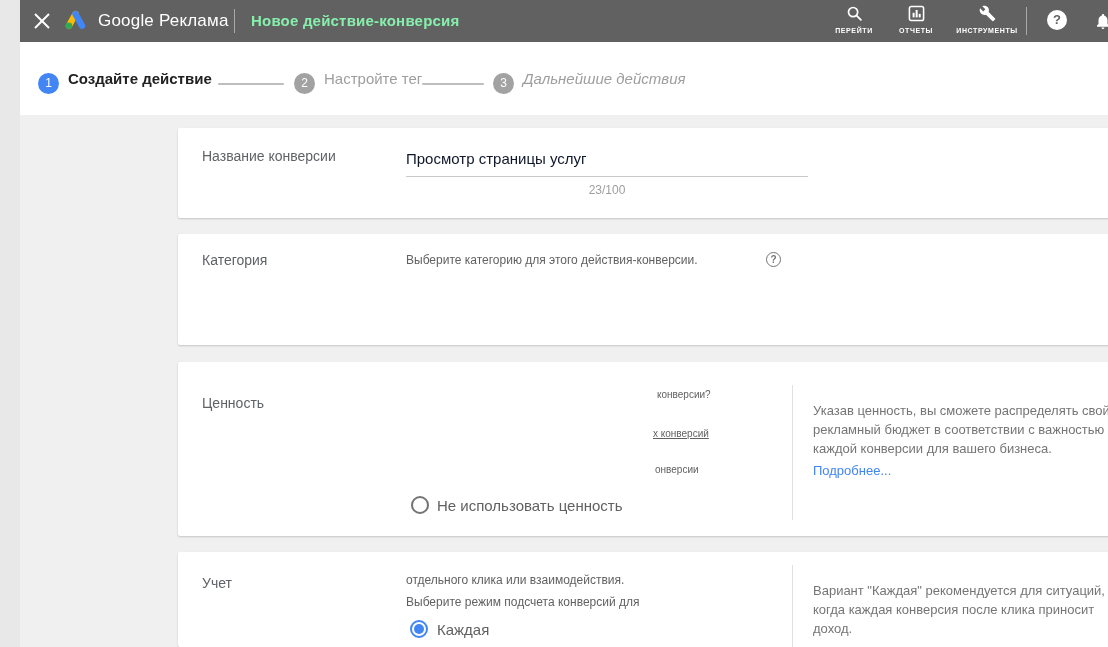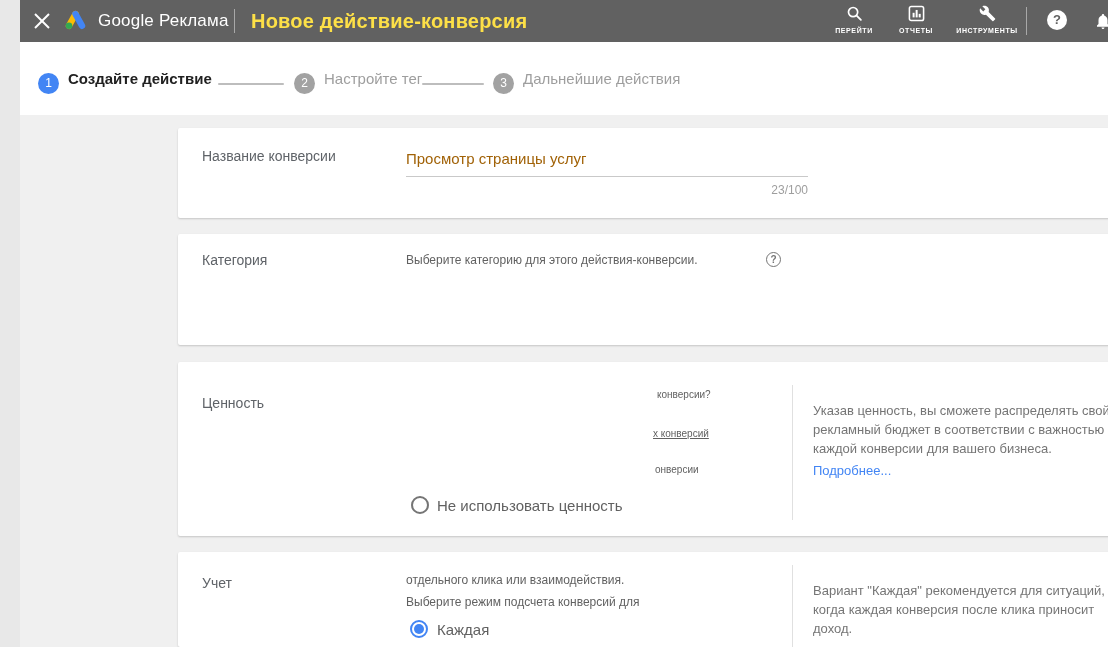--- a/index.html
+++ b/index.html
@@ -10,21 +10,21 @@
     font-family:"Liberation Sans","DejaVu Sans",sans-serif;
     margin-left:20px;
     -webkit-font-smoothing:antialiased;
   }
   
   .topbar { position:absolute; left:0; top:0; width:1108px; height:42px; background:#616161; }
   .close-x { position:absolute; left:14px; top:13px; width:16px; height:16px; cursor:pointer; }
   .ads-logo { position:absolute; left:42px; top:9px; }
   .brand { position:absolute; left:78px; top:0; height:42px; line-height:42px; color:#fff; font-size:17px; letter-spacing:.2px; }
   .topbar-divider { position:absolute; top:9px; width:1px; height:24px; background:rgba(255,255,255,.45); }
-  .page-title { position:absolute; left:231px; top:0; height:47px; line-height:42px; color:#fde047; font-size:20px; font-weight:bold; letter-spacing:.2px; }
+  .page-title { position:absolute; left:231px; top:0; height:47px; line-height:42px; color:#86efac; font-size:15px; font-weight:bold; letter-spacing:.2px; }
   .nav-item { position:absolute; top:0; height:42px; text-align:center; color:#fff; cursor:pointer; }
   .nav-item svg { margin-top:5px; }
   .nav-label { display:block; font-size:7px; font-weight:bold; letter-spacing:.6px; margin-top:1px; }
   .help-circle { position:absolute; left:1027px; top:10px; width:20px; height:20px; border-radius:50%; background:#fff;
     color:#616161; font-size:13px; font-weight:bold; text-align:center; line-height:20px; cursor:pointer; }
   .bell { position:absolute; left:1074px; top:11px; cursor:pointer; }
   
   .stepper { position:absolute; left:0; top:42px; width:1108px; height:73px; background:#fff; }
   .step-circle { position:absolute; top:31px; width:21px; height:21px; border-radius:50%; color:#fff; font-size:12px;
     text-align:center; line-height:21px; }
@@ -35,21 +35,21 @@
   .step-label.inactive { color:#9e9e9e; }
   .step-line { position:absolute; top:41px; height:2px; background:#bdbdbd; border-radius:1px; }
   
   .card { position:absolute; left:158px; width:950px; background:#fff;
     border-radius:2px 0 0 2px; box-shadow:0 1px 2px rgba(0,0,0,.18); }
   .field-label { position:absolute; left:24px; font-size:14px; color:#5f6368; }
   .desc-text { position:absolute; left:228px; font-size:12px; color:#616161; }
   .v-divider { position:absolute; left:614px; width:1px; background:#e0e0e0; }
   .note { position:absolute; left:635px; width:330px; font-size:13px; color:#757575; line-height:19px; }
   .link { position:absolute; left:635px; font-size:13px; color:#4285f4; cursor:pointer; }
-  .input-value { position:absolute; left:228px; font-size:15px; color:#a16207; }
+  .input-value { position:absolute; left:228px; font-size:15px; color:#0f172a; }
   .input-line { position:absolute; left:228px; width:402px; height:1px; background:#c9c9c9; }
   .char-counter { position:absolute; left:228px; width:402px; text-align:right; font-size:12px; color:#9e9e9e; }
   .help-q { position:absolute; width:15px; height:15px; border:1px solid #757575; border-radius:50%;
     color:#757575; font-size:10px; font-weight:bold; text-align:center; line-height:14px; cursor:pointer; }
   .radio { position:absolute; width:18px; height:18px; border-radius:50%; cursor:pointer; }
   .radio.off { border:2px solid #757575; }
   .radio.on { border:2px solid #4285f4; }
   .radio.on::after { content:""; position:absolute; left:2px; top:2px; width:10px; height:10px; border-radius:50%; background:#4285f4; }
   .radio-label { position:absolute; font-size:15px; color:#616161; }
   .fragment { position:absolute; font-size:10px; color:#616161; white-space:nowrap; }
@@ -107,28 +107,28 @@
   </div>
 
   <div class="stepper">
     <div class="step-circle active" style="left:18px;">1</div>
     <div class="step-label active" style="left:48px;">Создайте действие</div>
     <div class="step-line" style="left:198px;width:66px;"></div>
     <div class="step-circle inactive" style="left:274px;">2</div>
     <div class="step-label inactive" style="left:304px;">Настройте тег</div>
     <div class="step-line" style="left:402px;width:62px;"></div>
     <div class="step-circle inactive" style="left:473px;">3</div>
-    <div class="step-label inactive" style="left:503px;">Дальнейшие действия</div>
+    <div class="step-label inactive" style="left:503px;font-style:italic;">Дальнейшие действия</div>
   </div>
 
   <div class="card" style="top:128px;height:90px;">
     <div class="field-label" style="top:20px;">Название конверсии</div>
     <div class="input-value" style="top:22px;">Просмотр страницы услуг</div>
     <div class="input-line" style="top:48px;"></div>
-    <div class="char-counter" style="top:55px;">23/100</div>
+    <div class="char-counter" style="top:55px;text-align:center;">23/100</div>
   </div>
 
   <div class="card" style="top:234px;height:111px;">
     <div class="field-label" style="top:18px;text-align:center;">Категория</div>
     <div class="desc-text" style="top:19px;">Выберите категорию для этого действия-конверсии.</div>
     <div class="help-q" style="left:588px;top:18px;">?</div>
   </div>
 
   <div class="card" style="top:362px;height:174px;">
     <div class="field-label" style="top:33px;">Ценность</div>

